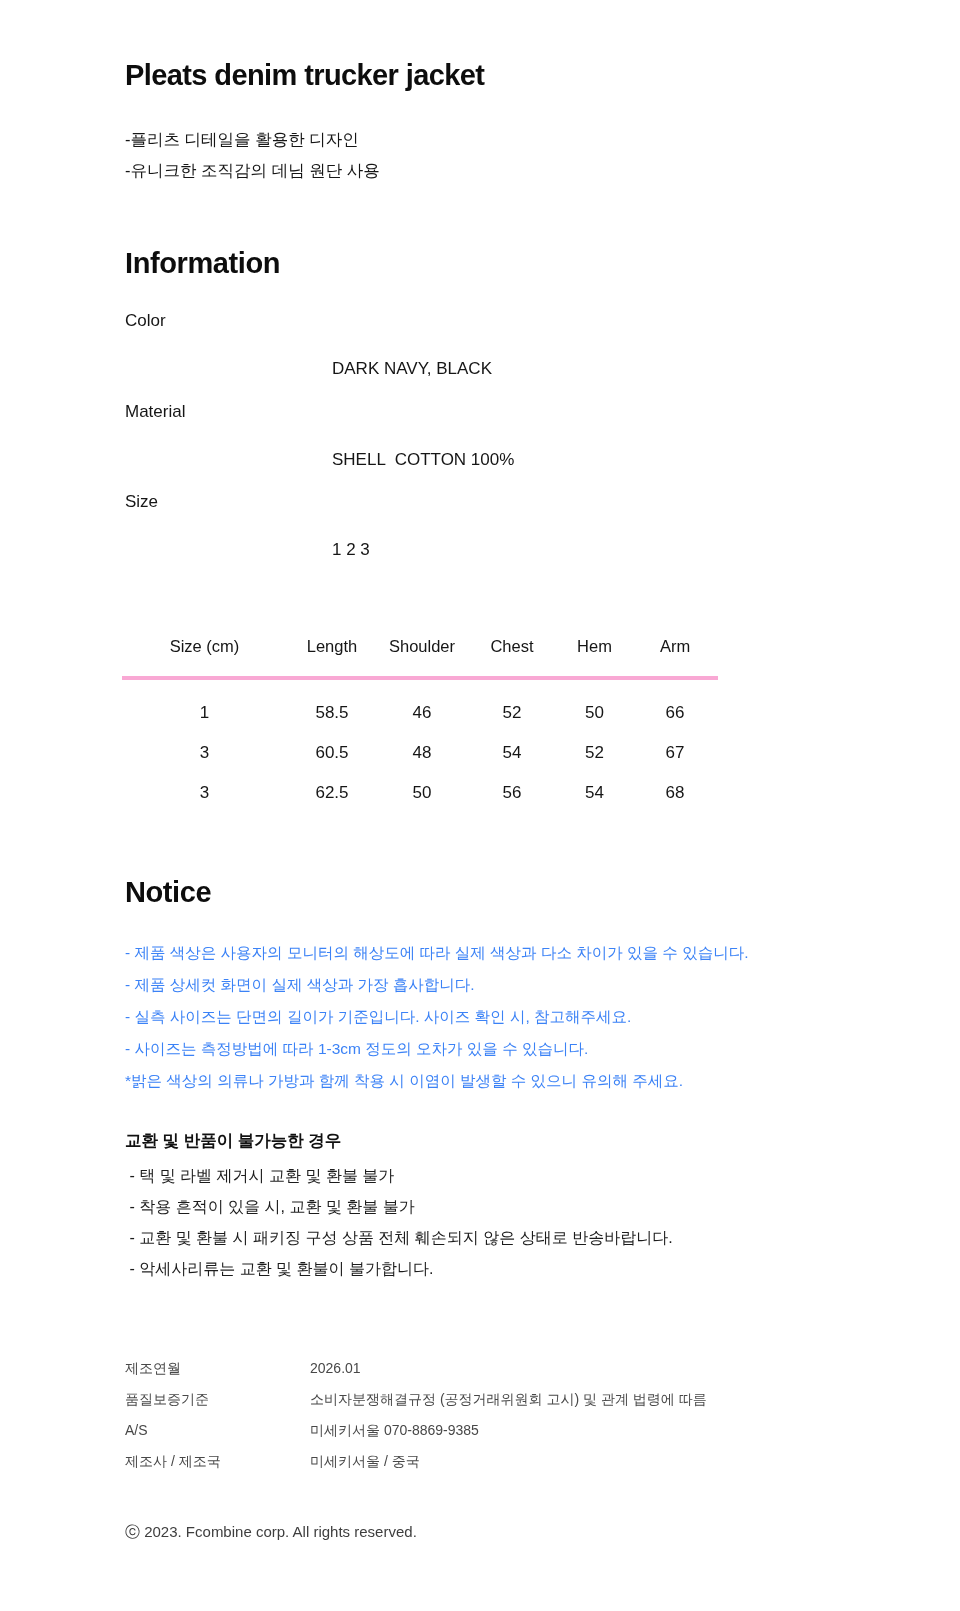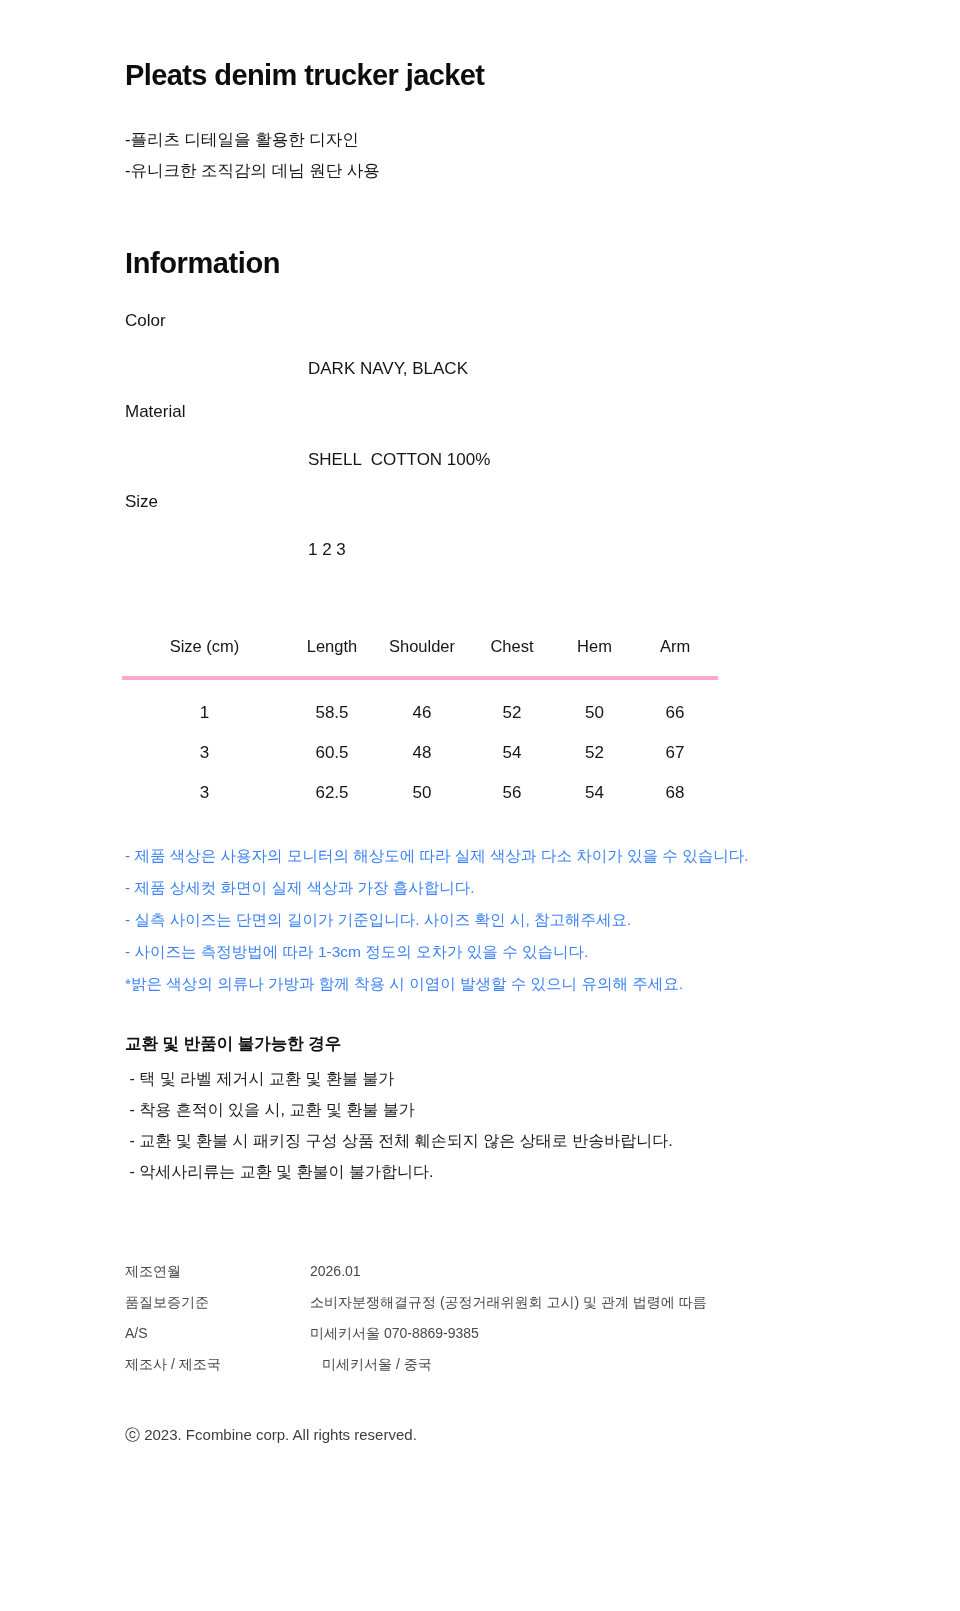--- a/index.html
+++ b/index.html
@@ -36,21 +36,21 @@
     line-height: 34px;
     font-weight: 700;
     letter-spacing: -0.4px;
     color: #0d0d0d;
   }
   .heading-information { margin-top: 60px; }
   .heading-notice { margin-top: 63px; }
   .heading-caution { margin-top: 50px; }
 
   .info-rows { margin-top: 30px; }
-  .info-row { display: flex; line-height: 21px; margin-bottom: 21.5px; }
+  .info-row { display: flex; line-height: 21px; margin-bottom: 21.5px; gap: 24px; }
   .info-row:last-child { margin-bottom: 0; }
   .info-label { width: 183px; flex: 0 0 183px; font-size: 17px; }
   .info-value { font-size: 17px; white-space: pre-wrap; margin-top: 48px; }
 
   .size-table {
     margin-top: 76px;
     margin-left: -3px;
     width: 596px;
     border-collapse: collapse;
     table-layout: fixed;
@@ -95,21 +95,21 @@
   .caution-lines { margin-top: 5px; }
   .caution-line {
     font-size: 16px;
     line-height: 31px;
     white-space: pre-wrap;
     color: #1c1c1c;
   }
 
   .mfg-rows { margin-top: 74px; }
   .mfg-row { display: flex; line-height: 20px; margin-bottom: 11px; color: #484848; }
-  .mfg-row:last-child { margin-bottom: 0; gap: 12px; }
+  .mfg-row:last-child { margin-bottom: 0; }
   .mfg-label { width: 185px; flex: 0 0 185px; font-size: 14px; }
   .mfg-value { font-size: 14px; white-space: pre-wrap; }
 
   .copyright {
     margin-top: 50px;
     font-size: 15px;
     line-height: 22px;
     color: #3e3e3e;
   }
 </style>
@@ -182,20 +182,21 @@
         <td>3</td>
         <td>62.5</td>
         <td>50</td>
         <td>56</td>
         <td>54</td>
         <td>68</td>
       </tr>
     </tbody>
   </table>
 
+  <h2 class="section-heading heading-notice">Notice</h2>
 
   <div class="notice-lines">
     <div class="notice-line">- 제품 색상은 사용자의 모니터의 해상도에 따라 실제 색상과 다소 차이가 있을 수 있습니다.</div>
     <div class="notice-line">- 제품 상세컷 화면이 실제 색상과 가장 흡사합니다.</div>
     <div class="notice-line">- 실측 사이즈는 단면의 길이가 기준입니다. 사이즈 확인 시, 참고해주세요.</div>
     <div class="notice-line">- 사이즈는 측정방법에 따라 1-3cm 정도의 오차가 있을 수 있습니다.</div>
     <div class="notice-line">*밝은 색상의 의류나 가방과 함께 착용 시 이염이 발생할 수 있으니 유의해 주세요.</div>
   </div>
 
 

